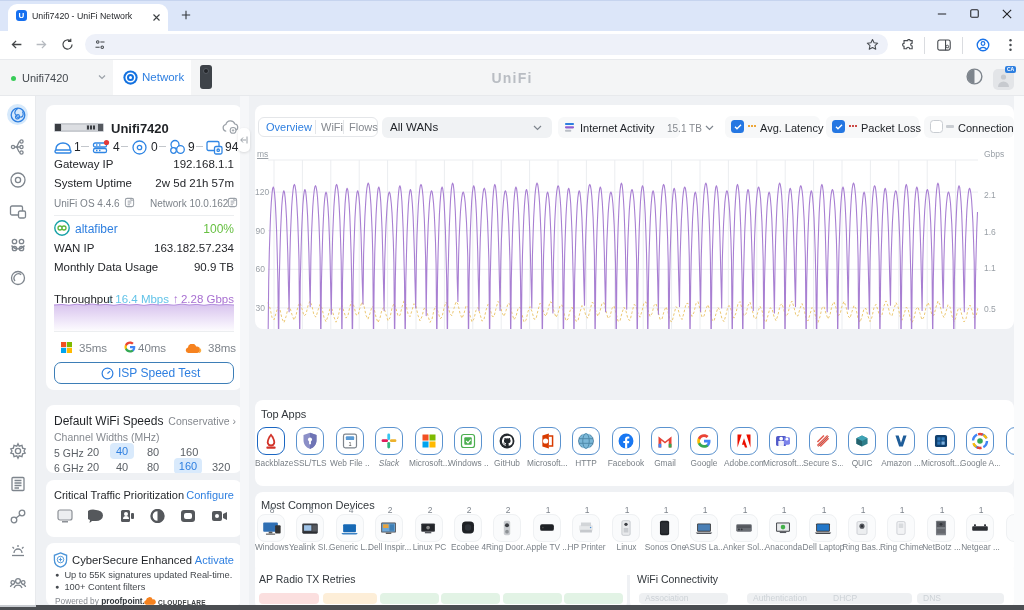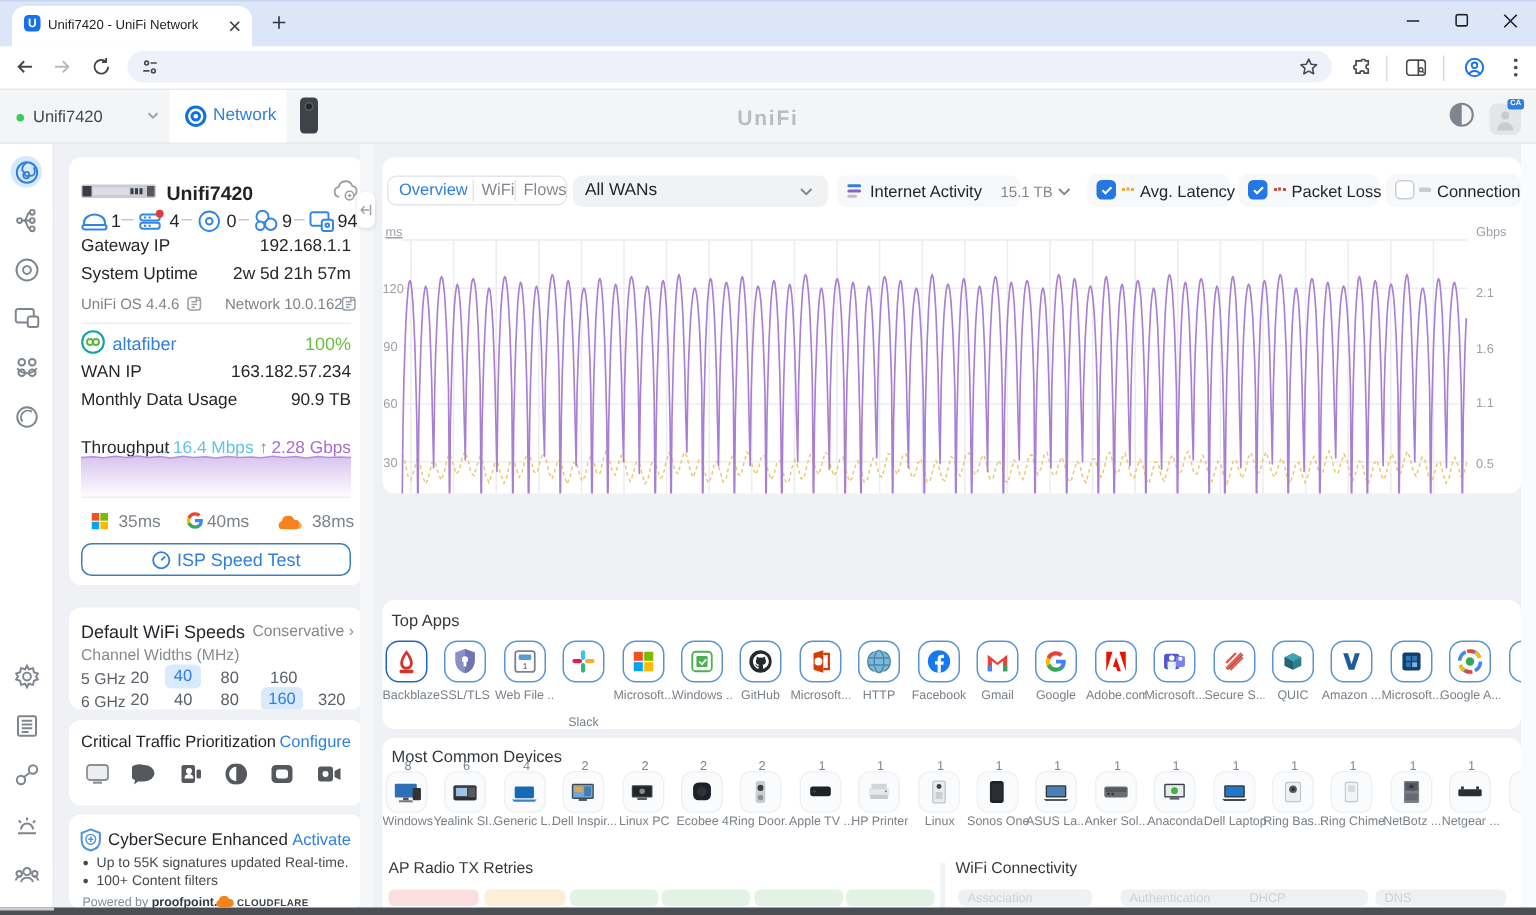--- a/index.html
+++ b/index.html
@@ -524,21 +524,21 @@
         </svg></div>
       <div class="abs" style="left:75px;top:58px;width:40px;font-size:8.3px;color:#7a8087;text-align:center;white-space:nowrap;overflow:hidden;">Web File ...</div>
       <div class="abs" style="left:120px;top:27px;width:28px;height:28px;border:1.2px solid #5b93cf;border-radius:9px;background:#fff;"><svg width="26" height="26" viewBox="0 0 28 28">
           <g>
             <rect x="12.2" y="6" width="3" height="7" rx="1.5" fill="#36c5f0"></rect>
             <rect x="12.2" y="15" width="3" height="7" rx="1.5" fill="#2eb67d"></rect>
             <rect x="6" y="12.2" width="7" height="3" rx="1.5" fill="#e01e5a"></rect>
             <rect x="15" y="12.2" width="7" height="3" rx="1.5" fill="#ecb22e"></rect>
           </g>
         </svg></div>
-      <div class="abs" style="left:114px;top:76px;width:40px;font-size:8.3px;color:#7a8087;text-align:center;white-space:nowrap;overflow:hidden;">Slack</div>
+      <div class="abs" style="left:114px;top:58px;width:40px;font-size:8.3px;color:#7a8087;text-align:center;white-space:nowrap;overflow:hidden;font-style:italic;">Slack</div>
       <div class="abs" style="left:160px;top:27px;width:28px;height:28px;border:1.2px solid #5b93cf;border-radius:9px;background:#fff;"><svg width="26" height="26" viewBox="0 0 28 28">
           <rect x="7" y="7" width="6.5" height="6.5" fill="#f25022"></rect>
           <rect x="14.5" y="7" width="6.5" height="6.5" fill="#7fba00"></rect>
           <rect x="7" y="14.5" width="6.5" height="6.5" fill="#00a4ef"></rect>
           <rect x="14.5" y="14.5" width="6.5" height="6.5" fill="#ffb900"></rect>
         </svg></div>
       <div class="abs" style="left:154px;top:58px;width:40px;font-size:8.3px;color:#7a8087;text-align:center;white-space:nowrap;overflow:hidden;">Microsoft...</div>
       <div class="abs" style="left:199px;top:27px;width:28px;height:28px;border:1.2px solid #5b93cf;border-radius:9px;background:#fff;"><svg width="26" height="26" viewBox="0 0 28 28">
           <rect x="7" y="7" width="14" height="14" rx="2.5" fill="none" stroke="#4caf50" stroke-width="1.3"></rect>
           <rect x="10" y="10" width="8" height="8" rx="1" fill="#4caf50"></rect>

